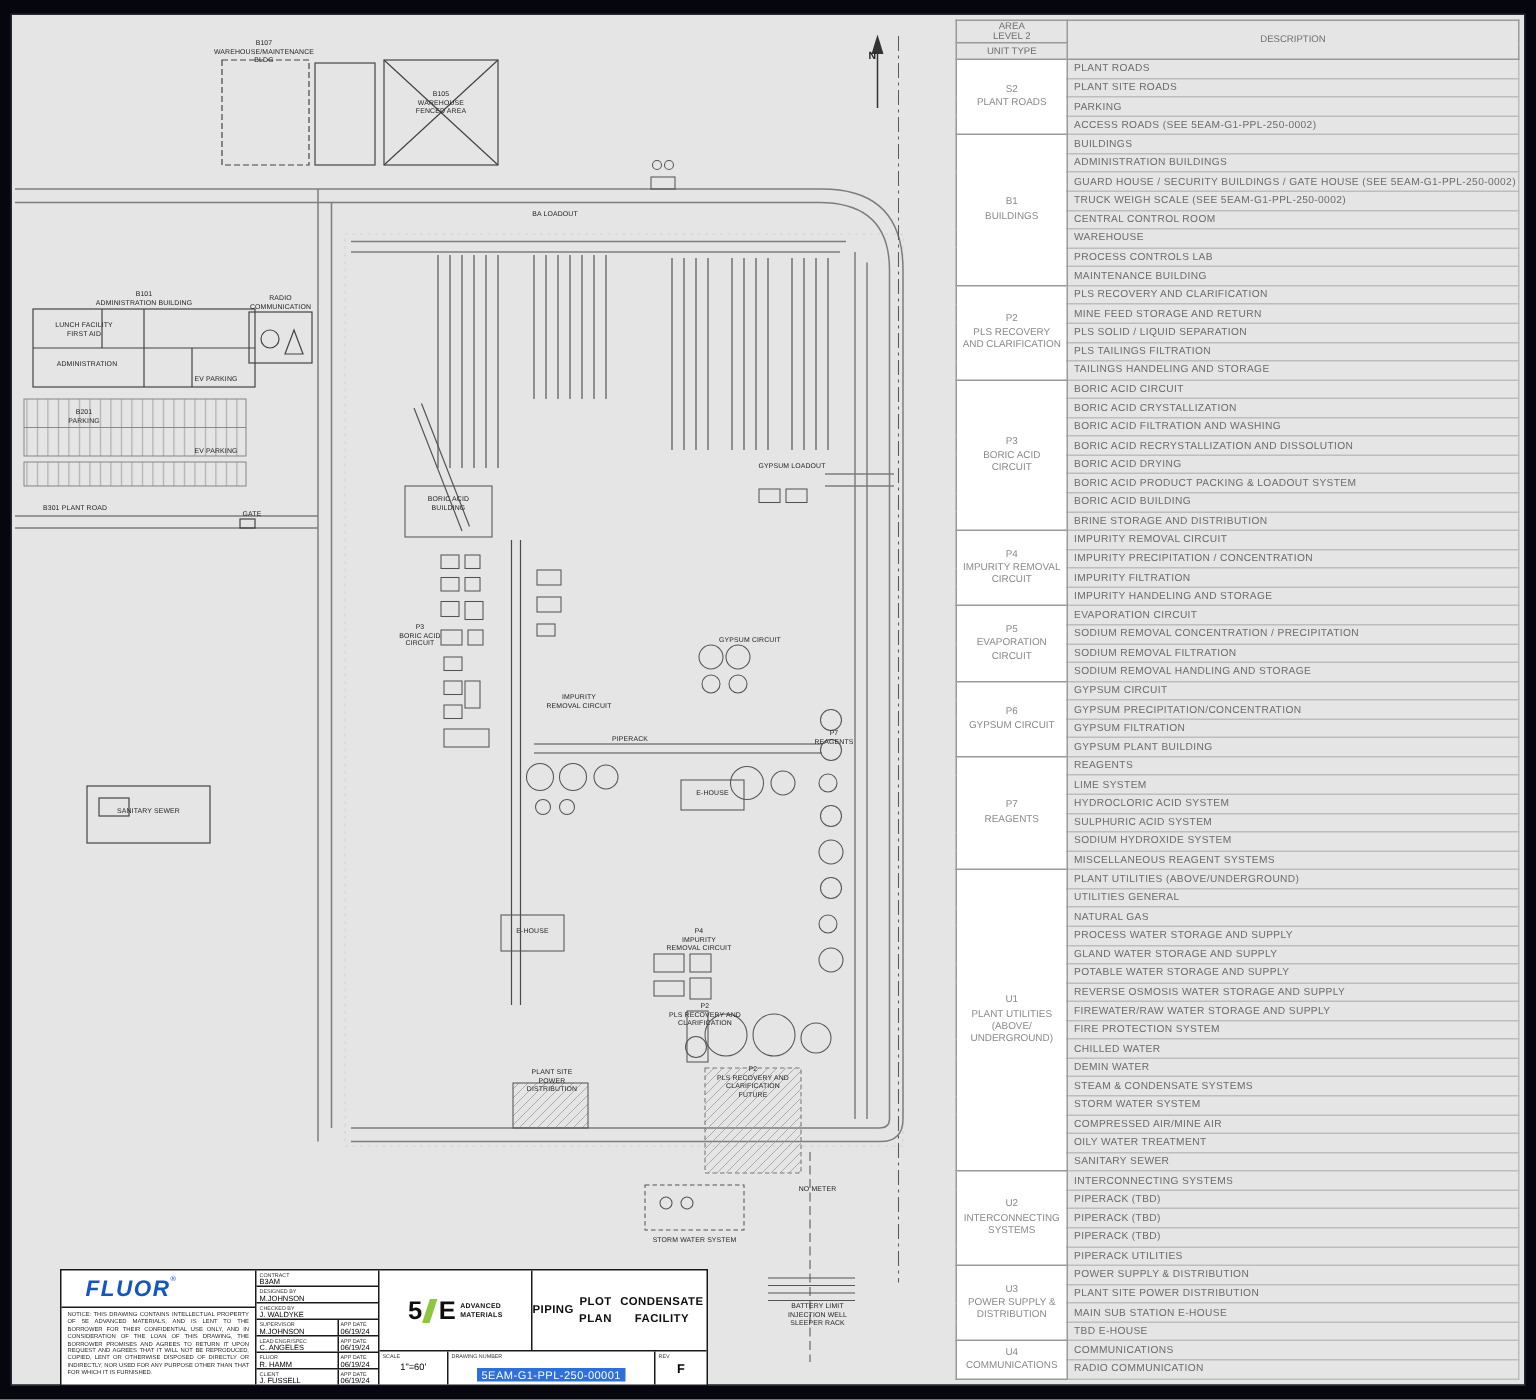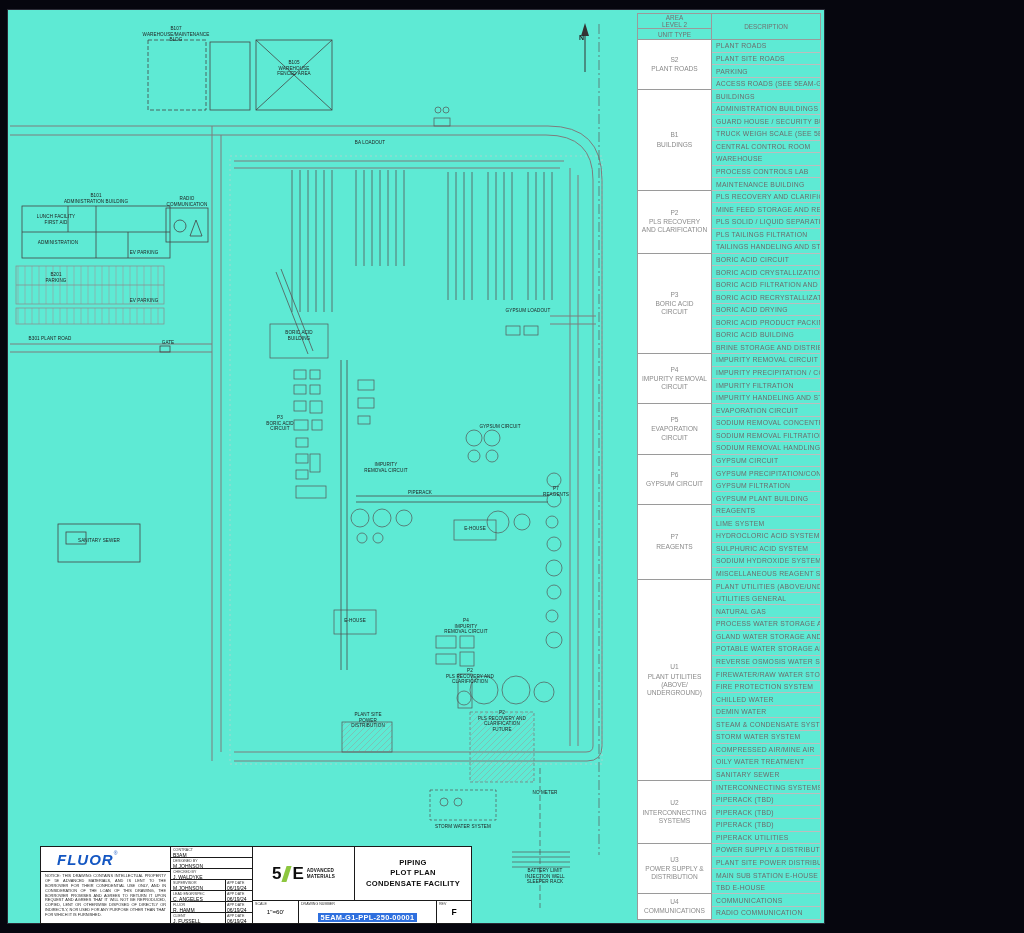--- a/index.html
+++ b/index.html
@@ -1,18 +1,18 @@
 <!DOCTYPE html>
 <html><head>
 <meta charset="utf-8">
 <style>
   *{margin:0;padding:0;box-sizing:border-box}
   html,body{width:1024px;height:933px}
   body{background:#06060e;font-family:"Liberation Sans",sans-serif;position:relative;overflow:hidden}
-  .sheet{position:absolute;left:8px;top:10px;width:816px;height:913px;background:#5eead4;outline:1px solid #2a2a35}
+  .sheet{position:absolute;left:8px;top:10px;width:1008px;height:913px;background:#e5e5e5;outline:1px solid #2a2a35}
   .plan-svg{position:absolute;left:0;top:0}
   #plan-labels{position:absolute;left:0;top:0;width:630px;height:915px;pointer-events:none}
   .plan-label{position:absolute;transform:translateX(-50%);white-space:pre-line;font-size:4.6px;line-height:1.25;text-align:center;color:#1c1c1c;letter-spacing:.1px}
   .north-label{position:absolute;left:571px;top:24px;font-size:7px;font-weight:bold;color:#222}
 
   
   .area-table{position:absolute;left:629px;top:3px;right:3px;bottom:3px}
   .area-table table{width:100%;height:100%;border-collapse:collapse;border:1px solid #8d8d8d;table-layout:fixed}
   .area-table th,.area-table td{border:1px solid #bdbdbd;font-weight:normal;vertical-align:middle}
   .area-table col.c1{width:74px}
@@ -37,28 +37,28 @@
   .tb-main{flex:1;padding:.5px 2px;overflow:hidden}
   .tb-date{width:27px;border-left:1px solid #1a1a1a;padding:.5px 1px;overflow:hidden}
   .tb-lbl{font-size:3.6px;color:#333;white-space:nowrap}
   .tb-val{font-size:5px;color:#000;white-space:nowrap}
   .tb-right{flex:1;display:flex;flex-direction:column}
   .tb-right-top{flex:1;display:flex;min-height:0}
   .logo5e{width:102px;border-right:1px solid #1a1a1a;display:flex;align-items:center;justify-content:center;gap:3px}
   .l5,.lE{font-size:17px;font-weight:bold;color:#0d0d0d;line-height:1}
   .slash{width:5px;height:16px;background:#8dc63f;transform:skewX(-18deg)}
   .l5name{font-size:4.6px;font-weight:bold;color:#0d0d0d;line-height:1.25;letter-spacing:.2px}
-  .tb-title{flex:1;display:flex;flex-direction:column;align-items:center;justify-content:center;font-size:7.6px;font-weight:bold;color:#0d0d0d;line-height:1.4;letter-spacing:.3px;text-align:center}
+  .tb-title{flex:1;display:flex;flex-direction:row;align-items:center;justify-content:center;font-size:7.6px;font-weight:bold;color:#0d0d0d;line-height:1.4;letter-spacing:.3px;text-align:center}
   .tb-bottom{height:23px;border-top:1px solid #1a1a1a;display:flex}
   .scale-cell{width:46px;border-right:1px solid #1a1a1a;padding:1px 2px}
   .dwg-cell{flex:1;border-right:1px solid #1a1a1a;padding:1px 2px;text-align:center}
   .rev-cell{width:34px;padding:1px 2px;text-align:center}
   .cell-lbl{display:block;font-size:3.6px;color:#333;text-align:left}
   .scale-val{font-size:6.2px;color:#000;display:block;text-align:center;margin-top:2px}
-  .dwg-num{display:inline-block;margin-top:1px;font-size:7.4px;font-weight:bold;background:#2e6fde;color:#fff;padding:0 3px;letter-spacing:.3px}
+  .dwg-num{display:inline-block;margin-top:1px;font-size:7.4px;font-weight:normal;background:#2e6fde;color:#fff;padding:0 3px;letter-spacing:.3px}
   .rev-val{font-size:8.5px;font-weight:bold;color:#000;display:block;margin-top:1px}
 </style>
 </head>
 <body>
 
 <div class="sheet">
 
   <svg class="plan-svg" width="630" height="915" viewBox="0 0 630 915">
     <defs>
       <pattern id="stalls" width="7" height="20" patternUnits="userSpaceOnUse">

